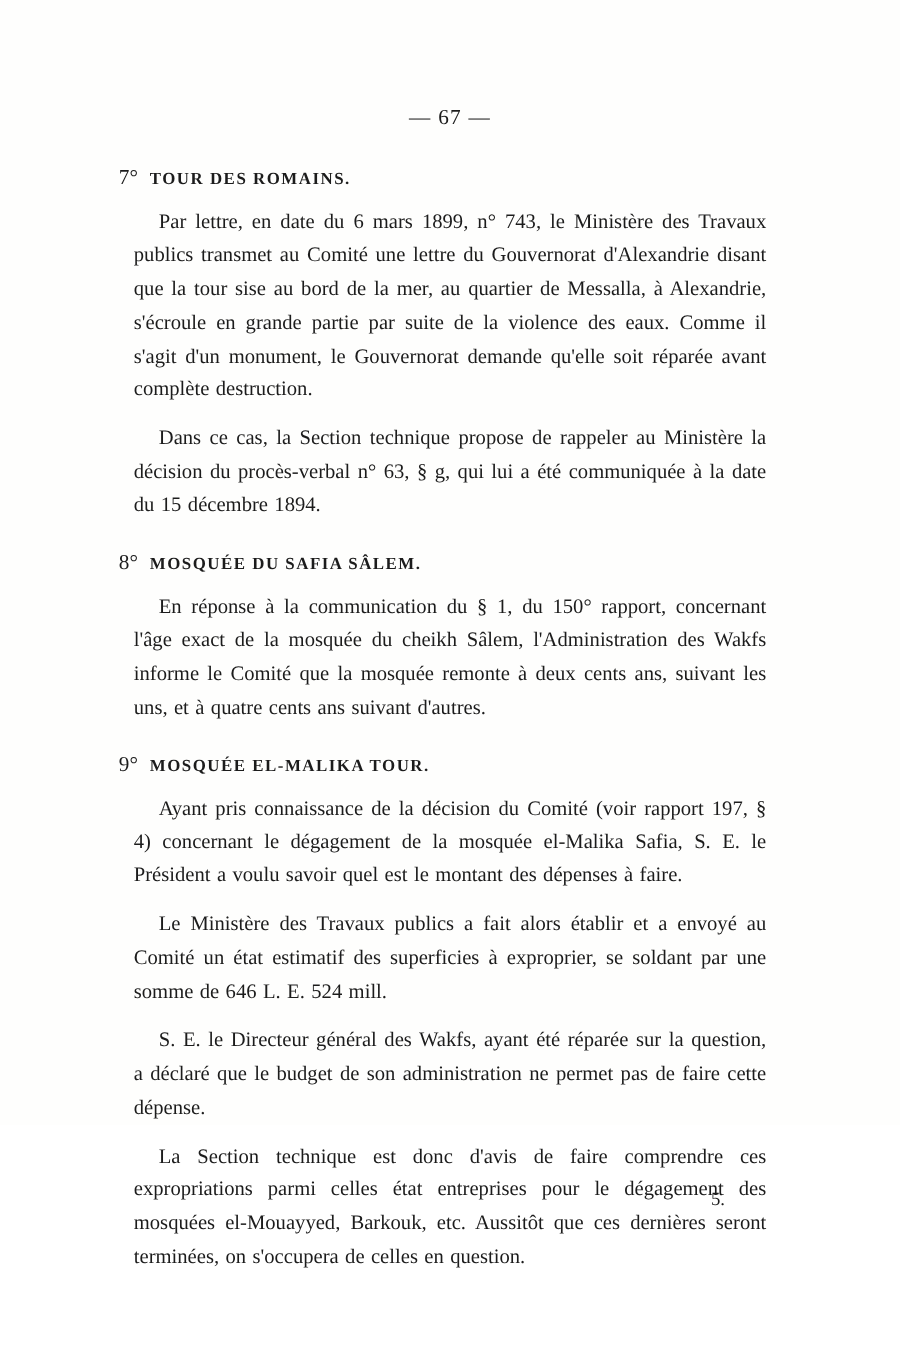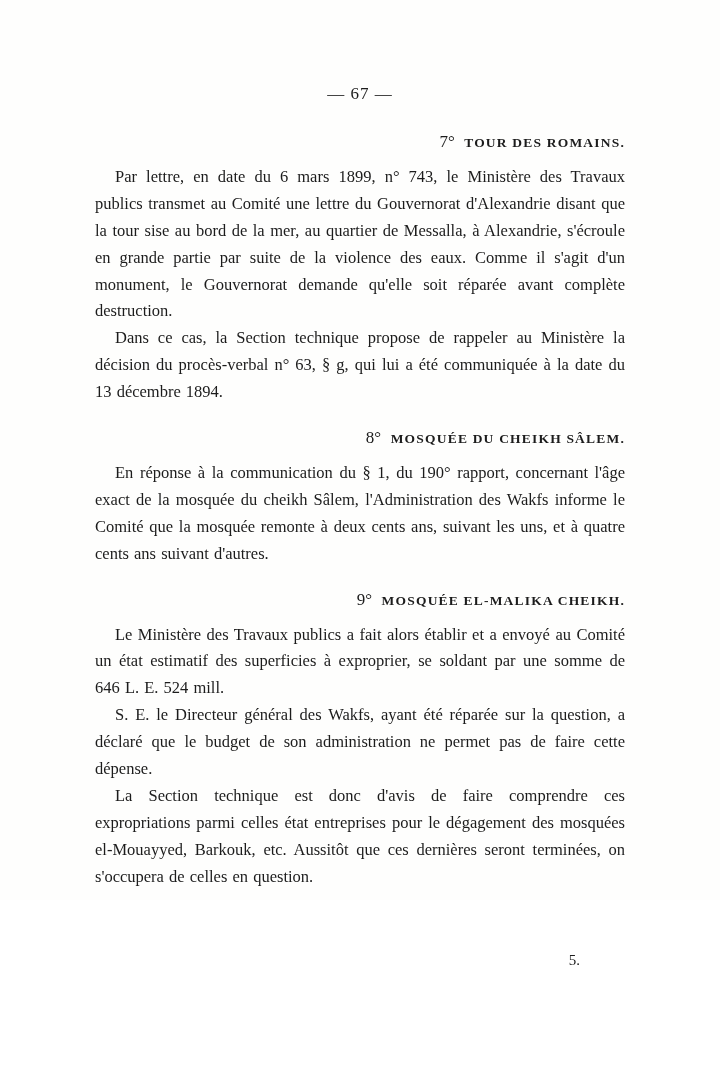--- a/index.html
+++ b/index.html
@@ -25,36 +25,36 @@
   .page-number {
     text-align: center;
     font-size: 17px;
     letter-spacing: 1px;
     margin-bottom: 28px;
   }
   section {
     margin: 0;
   }
   .heading {
-    text-align: right;
+    text-align: left;
     font-weight: normal;
     margin: 22px 0 12px 0;
     font-size: 14px;
   }
   .heading .num {
     font-size: 17px;
     margin-right: 6px;
   }
   .heading .title {
     font-size: 13.5px;
     letter-spacing: 1.2px;
     font-weight: bold;
   }
   p {
-    margin: 0;
+    margin: 12px;
     font-size: 16.5px;
     line-height: 1.63;
     text-align: justify;
     text-indent: 20px;
     word-spacing: 1px;
   }
   .footer-mark {
     position: absolute;
     right: 140px;
     top: 952px;
@@ -67,36 +67,37 @@
 <div class="page">
 
   <div class="page-number">— 67 —</div>
 
   <section>
     <h2 class="heading">
       <span class="num">7°</span>
       <span class="title">TOUR DES ROMAINS.</span>
     </h2>
     <p>Par lettre, en date du 6 mars 1899, n° 743, le Ministère des Travaux publics transmet au Comité une lettre du Gouvernorat d'Alexandrie disant que la tour sise au bord de la mer, au quartier de Messalla, à Alexandrie, s'écroule en grande partie par suite de la violence des eaux. Comme il s'agit d'un monument, le Gouvernorat demande qu'elle soit réparée avant complète destruction.</p>
-    <p>Dans ce cas, la Section technique propose de rappeler au Ministère la décision du procès-verbal n° 63, § g, qui lui a été communiquée à la date du 13 décembre 1894.</p>
+    <p>Dans ce cas, la Section technique propose de rappeler au Ministère la décision du procès-verbal n° 63, § g, qui lui a été communiquée à la date du 15 décembre 1894.</p>
   </section>
 
   <section>
     <h2 class="heading">
       <span class="num">8°</span>
-      <span class="title">MOSQUÉE DU CHEIKH SÂLEM.</span>
+      <span class="title">MOSQUÉE DU SAFIA SÂLEM.</span>
     </h2>
-    <p>En réponse à la communication du § 1, du 190° rapport, concernant l'âge exact de la mosquée du cheikh Sâlem, l'Administration des Wakfs informe le Comité que la mosquée remonte à deux cents ans, suivant les uns, et à quatre cents ans suivant d'autres.</p>
+    <p>En réponse à la communication du § 1, du 150° rapport, concernant l'âge exact de la mosquée du cheikh Sâlem, l'Administration des Wakfs informe le Comité que la mosquée remonte à deux cents ans, suivant les uns, et à quatre cents ans suivant d'autres.</p>
   </section>
 
   <section>
     <h2 class="heading">
       <span class="num">9°</span>
-      <span class="title">MOSQUÉE EL-MALIKA CHEIKH.</span>
+      <span class="title">MOSQUÉE EL-MALIKA TOUR.</span>
     </h2>
+    <p>Ayant pris connaissance de la décision du Comité (voir rapport 197, § 4) concernant le dégagement de la mosquée el-Malika Safia, S. E. le Président a voulu savoir quel est le montant des dépenses à faire.</p>
     <p>Le Ministère des Travaux publics a fait alors établir et a envoyé au Comité un état estimatif des superficies à exproprier, se soldant par une somme de 646 L. E. 524 mill.</p>
     <p>S. E. le Directeur général des Wakfs, ayant été réparée sur la question, a déclaré que le budget de son administration ne permet pas de faire cette dépense.</p>
     <p>La Section technique est donc d'avis de faire comprendre ces expropriations parmi celles état entreprises pour le dégagement des mosquées el-Mouayyed, Barkouk, etc. Aussitôt que ces dernières seront terminées, on s'occupera de celles en question.</p>
   </section>
 
   <div class="footer-mark">5.</div>
 
 </div>
 
 </body></html>

